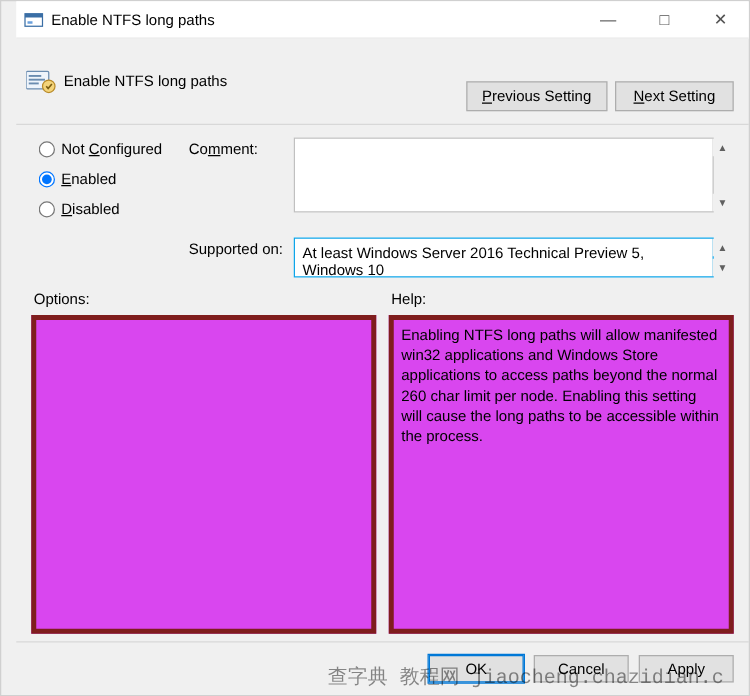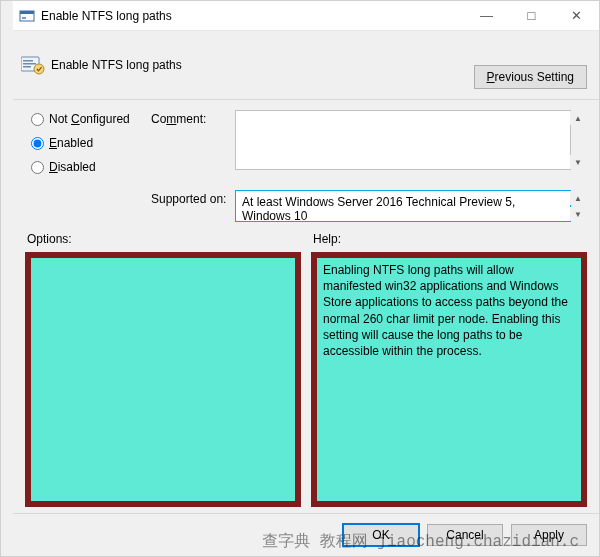--- a/index.html
+++ b/index.html
@@ -154,22 +154,22 @@
     display: flex;
     flex-direction: column;
     min-height: 0;
   }
   .pane-label {
     margin-bottom: 6px;
     padding-left: 2px;
   }
   .pane-box {
     flex: 1;
-    border: 6px solid #7f1d1d;
-    background: #5eead4;
+    border: 4px solid #7f1d1d;
+    background: #d946ef;
     padding: 4px 6px;
     overflow: auto;
     line-height: 1.35;
   }
   .footer {
     display: flex;
     justify-content: flex-end;
     gap: 8px;
     padding: 10px 12px;
     border-top: 1px solid #d8d8d8;
@@ -228,20 +228,21 @@
         <rect x="0" y="2" width="18" height="14" rx="1" fill="#eef4fb" stroke="#6a8cb0"></rect>
         <rect x="2" y="5" width="10" height="1.5" fill="#6a8cb0"></rect>
         <rect x="2" y="8" width="13" height="1.5" fill="#6a8cb0"></rect>
         <rect x="2" y="11" width="8" height="1.5" fill="#6a8cb0"></rect>
         <circle cx="18" cy="14" r="5" fill="#f4d47a" stroke="#b88a2a"></circle>
         <path d="M16 14 l1.5 1.8 l3 -3.6" stroke="#7a5c10" stroke-width="1.3" fill="none"></path>
       </svg>
     </span>
     <span class="header-title">Enable NTFS long paths</span>
     <button class="nav-btn"><span style="text-decoration:underline">P</span><span>revious Setting</span></button>
+    <button class="nav-btn"><span style="text-decoration:underline">N</span><span>ext Setting</span></button>
   </div>
 
   <div class="config-area">
     <div class="radio-col">
       <label class="radio-row">
         <input type="radio" name="state" style="">
         <span>Not <span style="text-decoration:underline">C</span>onfigured</span>
       </label>
       <label class="radio-row">
         <input type="radio" name="state" checked="" style="">

